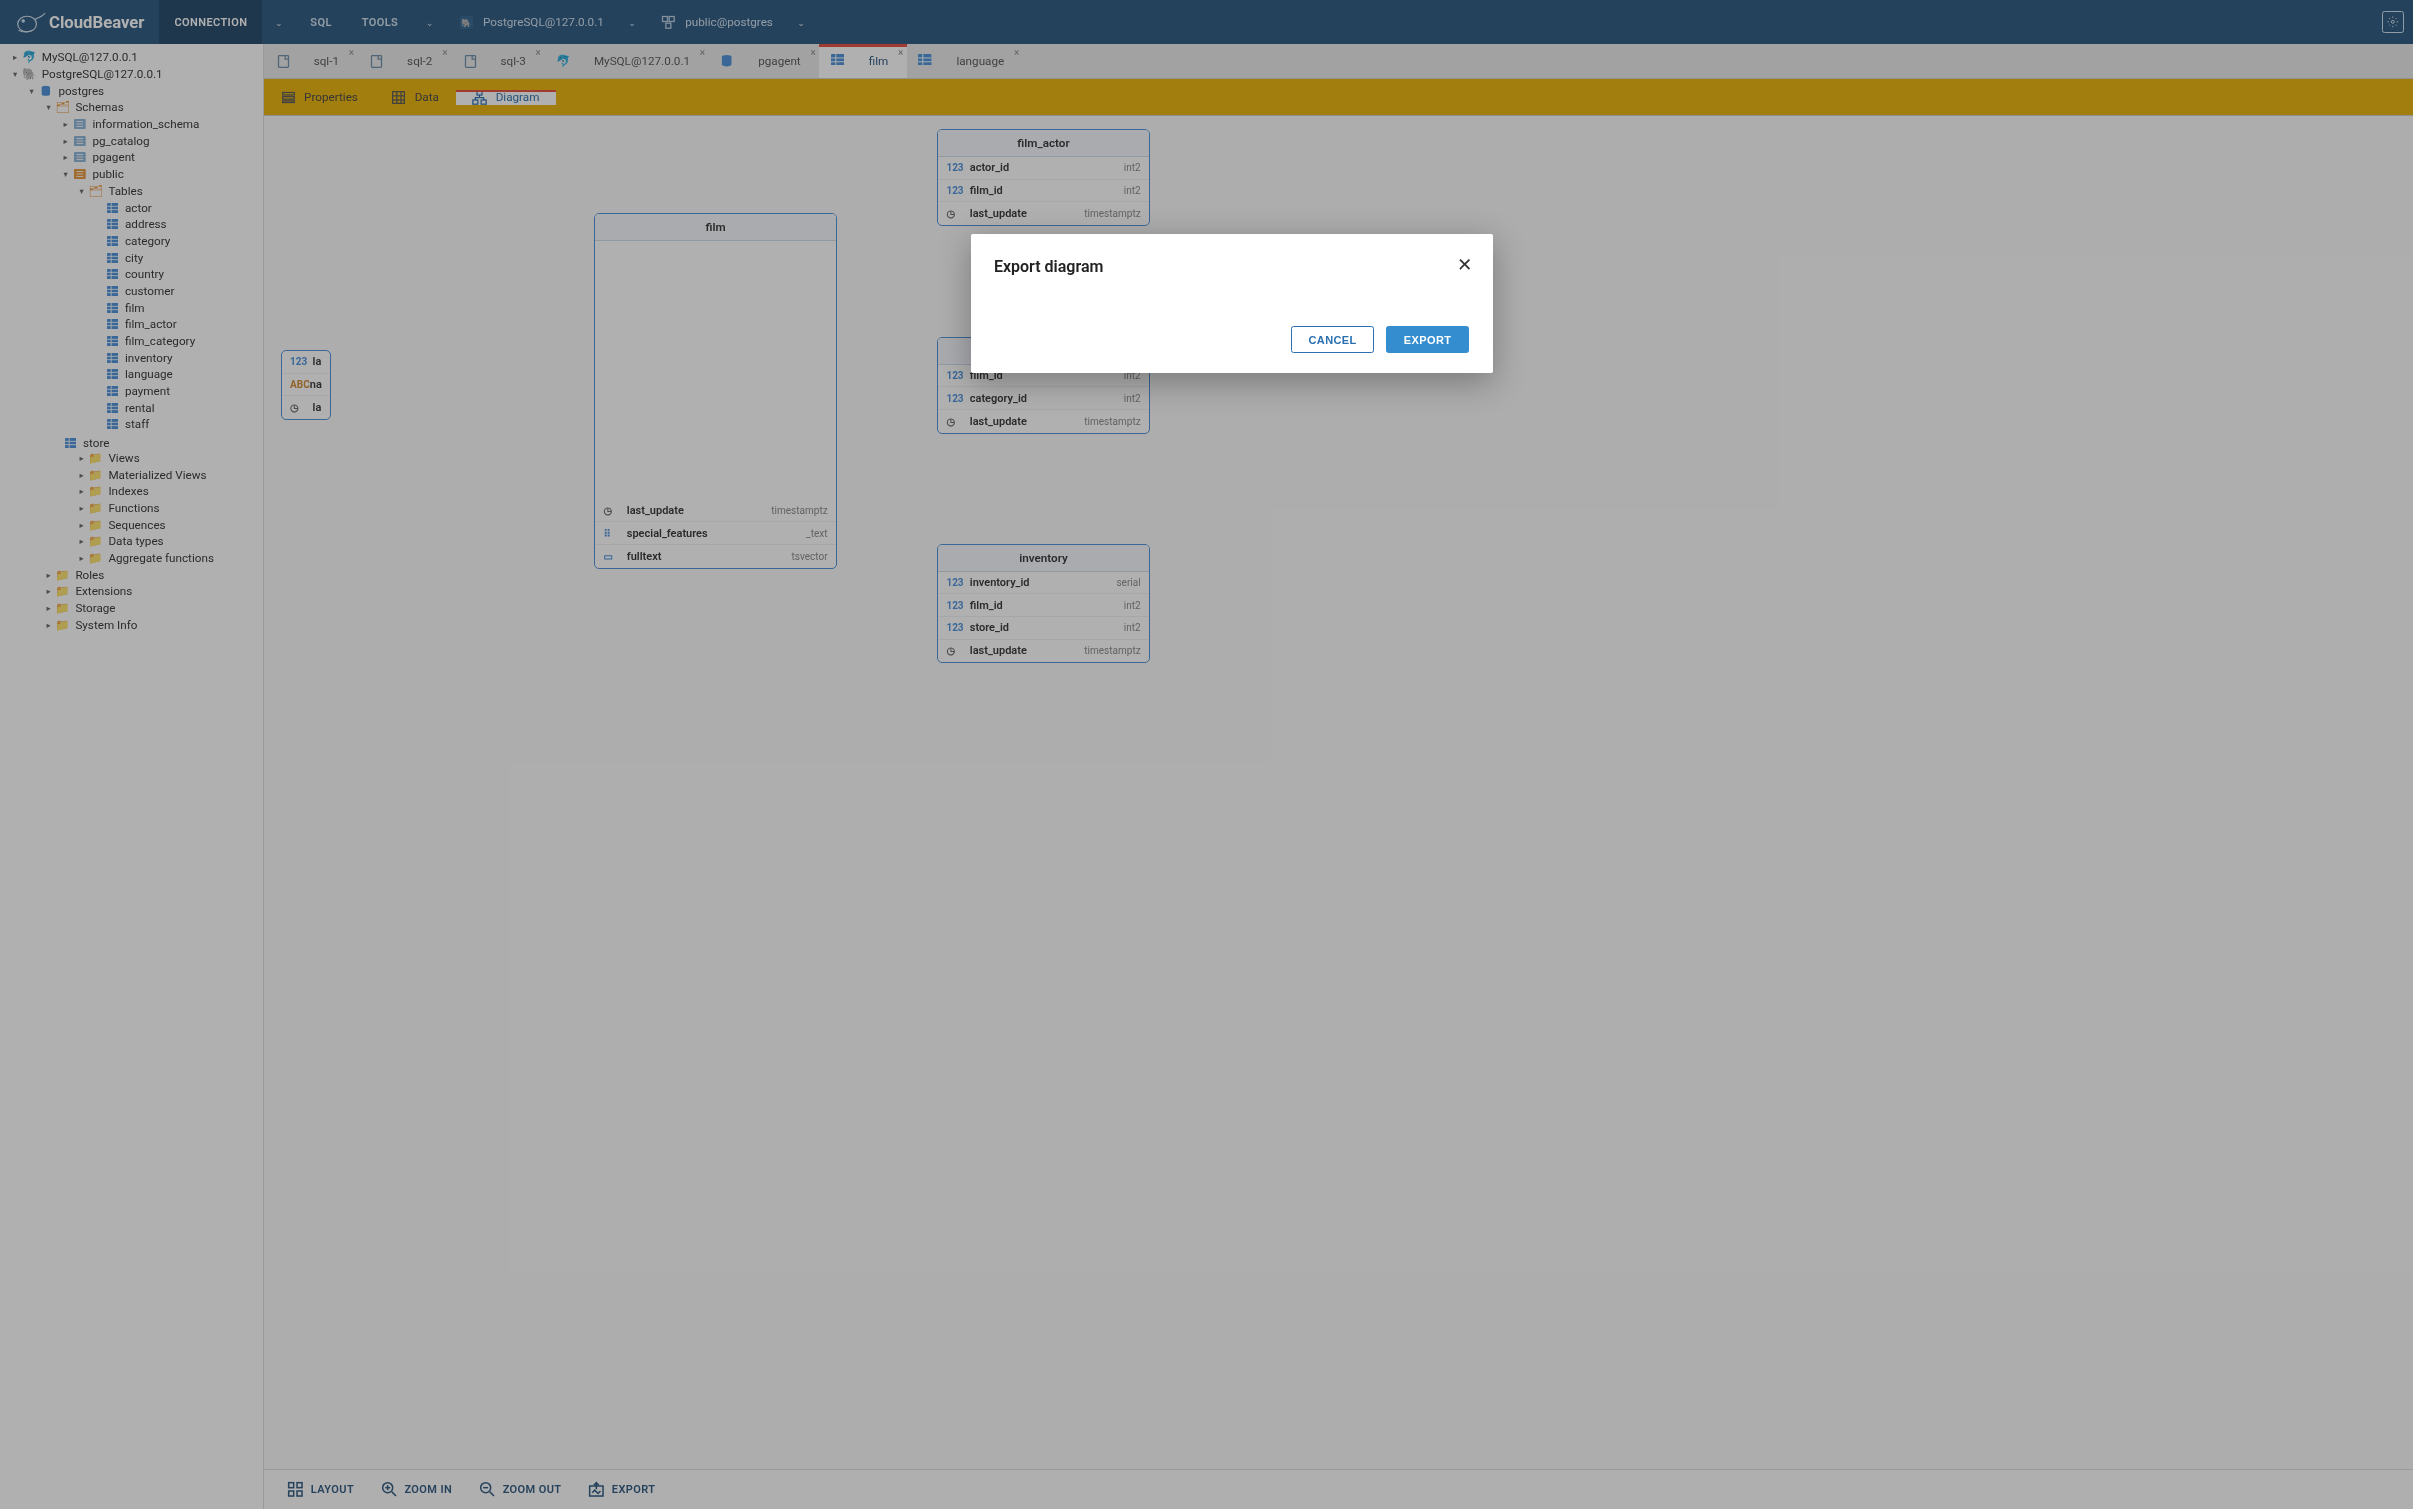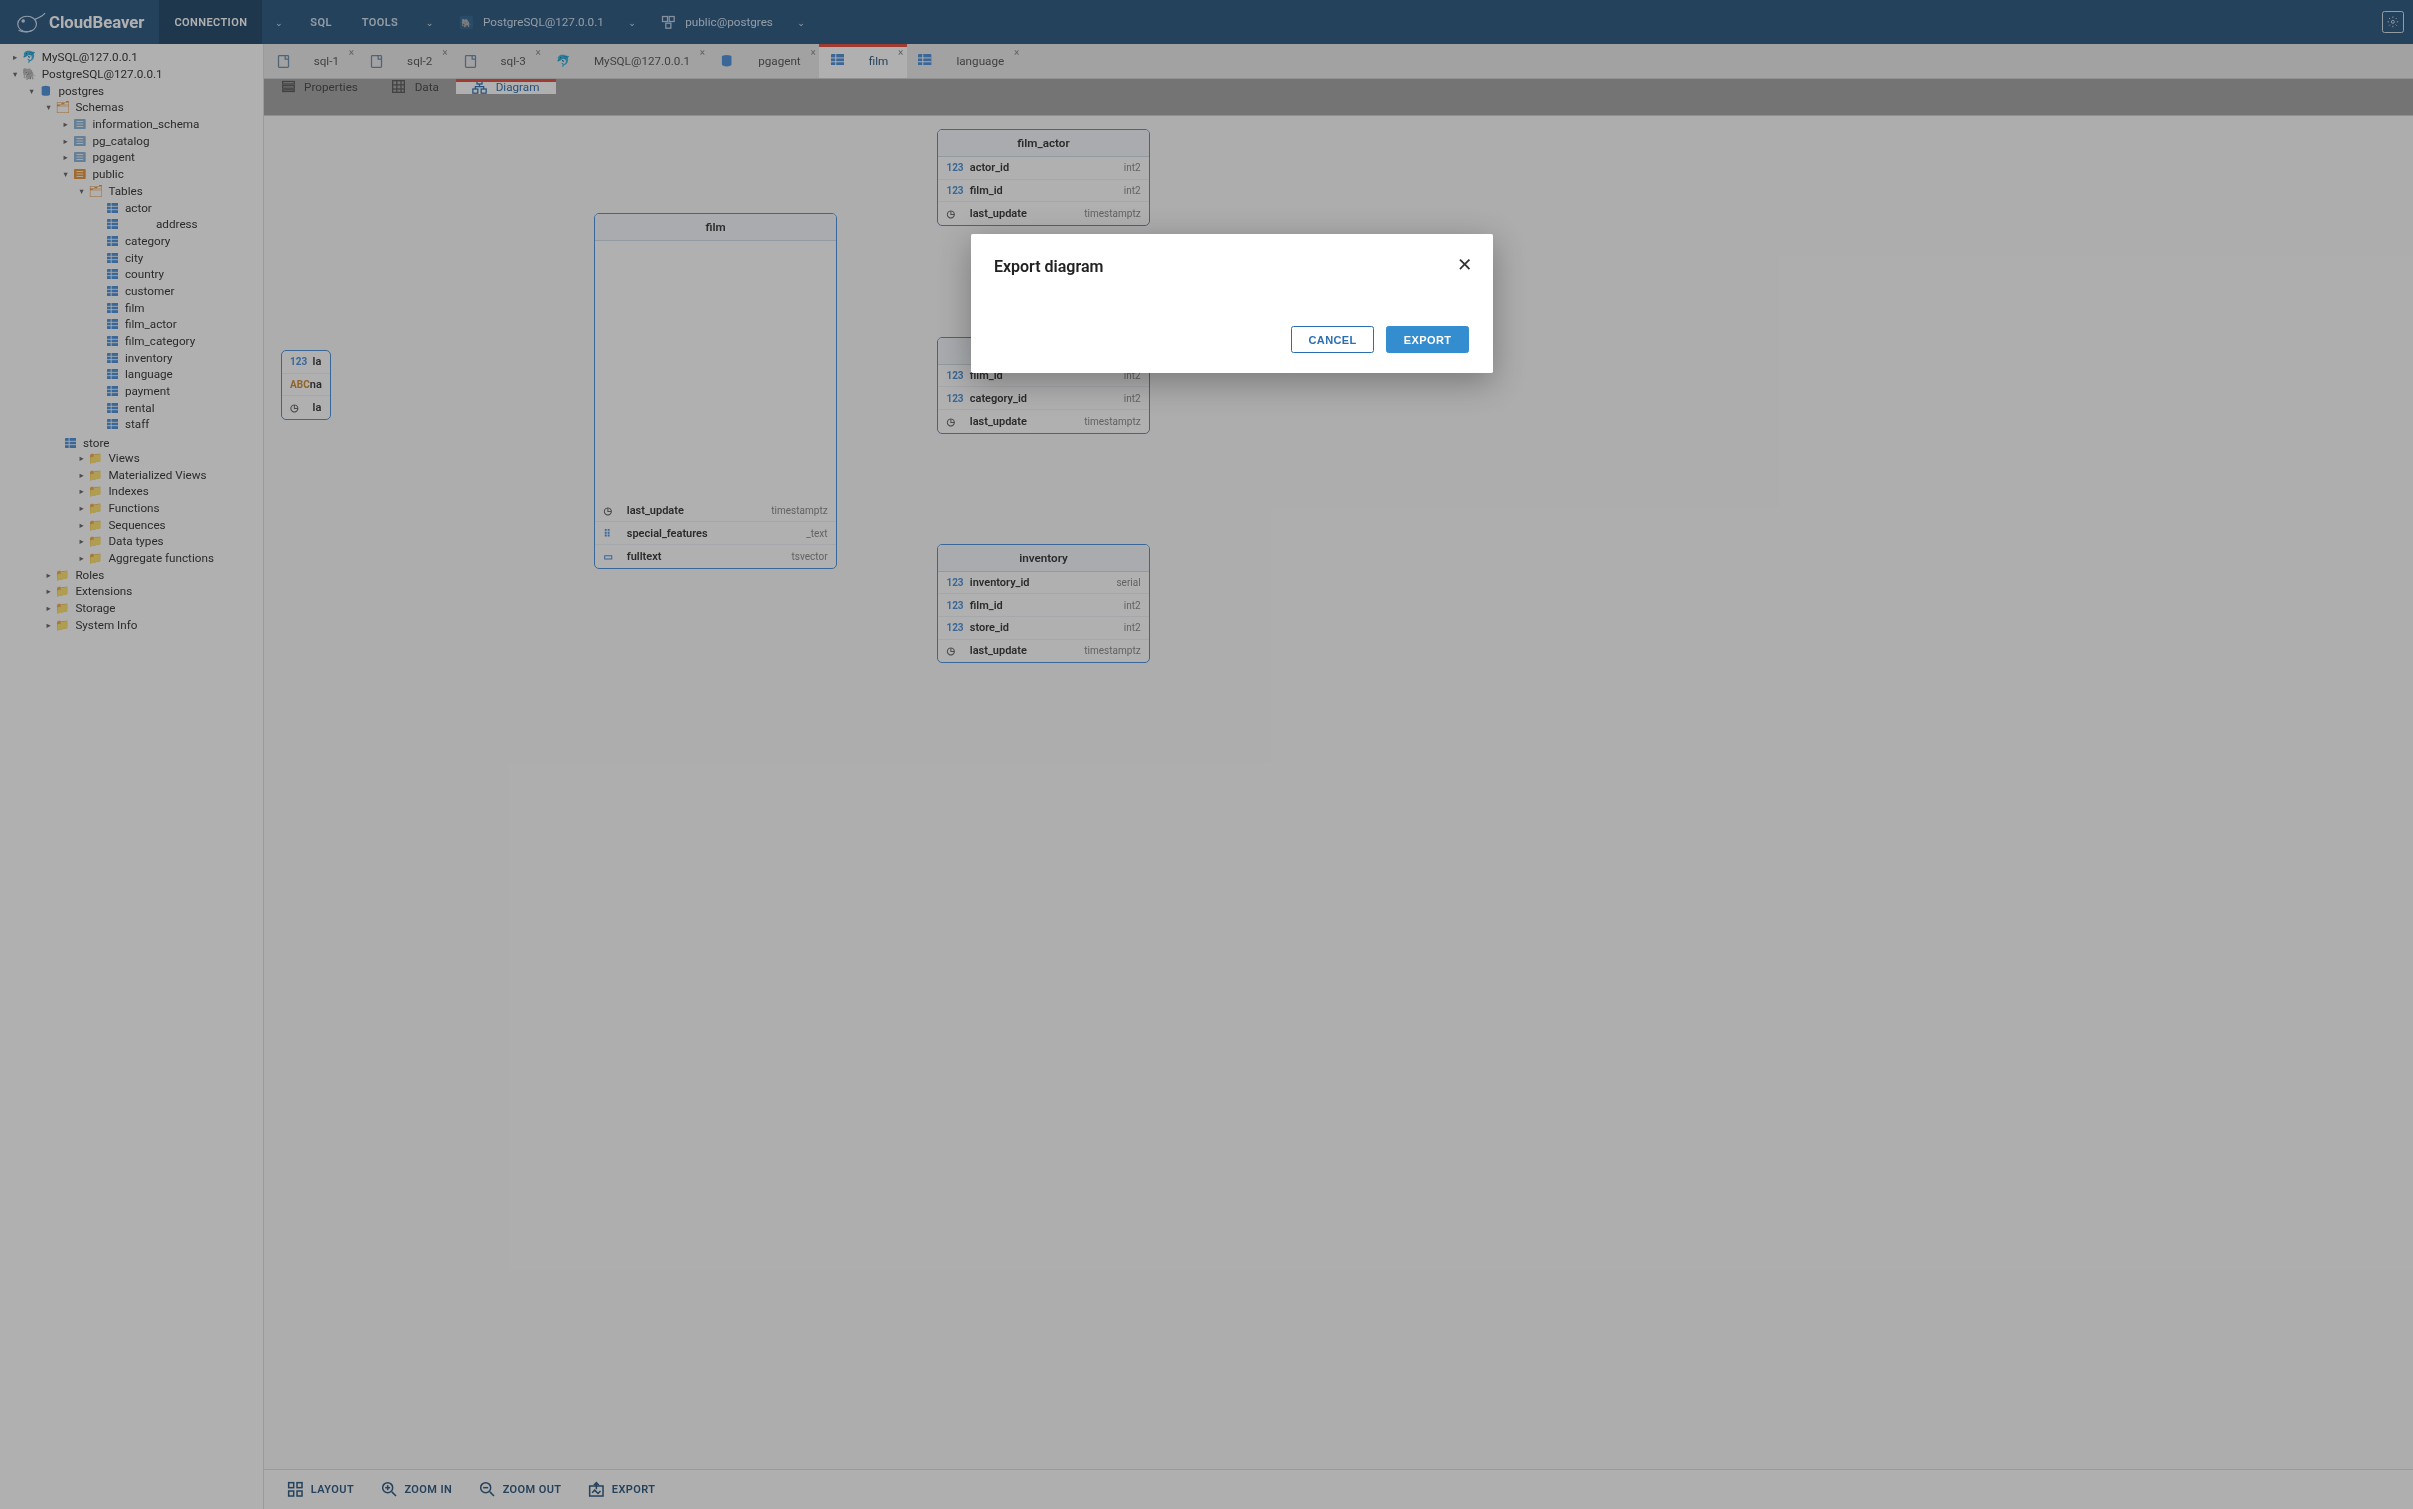--- a/index.html
+++ b/index.html
@@ -31,21 +31,21 @@
 
   
   .content { flex: 1; display: flex; flex-direction: column; min-width: 0; background: #fafafa; }
   .file-tabs { height: 35px; background: #eaeaea; display: flex; align-items: stretch; border-bottom: 0.8px solid #d0d0d0; }
   .file-tab { position: relative; display: flex; align-items: center; gap: 23px; padding: 0 18.4px 0 11.7px; color: #555; cursor: pointer; }
   .file-tab .close { position: absolute; right: 3.3px; top: 3.3px; font-size: 10px; color: #888; }
   .file-tab.active { background: #fff; color: #2a567f; }
   .file-tab.active::after { content: ""; position: absolute; top: 0; left: 0; right: 0; height: 2.5px; background: #e74c3c; }
   .file-tab .ticon { width: 15px; height: 15px; display: inline-flex; }
 
-  .sub-tabs { height: 37px; background: #a3a3a3; display: flex; align-items: flex-start; border-bottom: 0.8px solid #ccc; }
+  .sub-tabs { height: 37px; background: #eab308; display: flex; align-items: center; border-bottom: 0.8px solid #ccc; }
   .sub-tab { display: flex; align-items: center; gap: 8.4px; padding: 0 16.7px; color: #444; cursor: pointer; }
   .sub-tab.active { background: #fff; color: #2a6fb0; position: relative; }
   .sub-tab.active::after { content: ""; position: absolute; top: 0; left: 0; right: 0; height: 2.5px; background: #e74c3c; }
 
   
   .canvas { flex: 1; position: relative; background: #fbfbfb; min-height: 0; }
   .erd { position: absolute; border: 1.3px solid #4a90d9; border-radius: 5px; background: #fff; overflow: hidden; }
   .erd-title { background: #f4f8fc; text-align: center; font-weight: 600; color: #333; padding: 5.9px 0; border-bottom: 0.8px solid #d0dce8; }
   .erd-row { display: flex; align-items: center; height: 22.6px; padding: 0 8.4px; border-bottom: 0.8px solid #eef2f6; font-size: 11px; }
   .erd-row:last-child { border-bottom: none; }
@@ -218,21 +218,21 @@
           <span class="ticon">
             <svg width="11.7" height="10" viewBox="0 0 14 12">
               <rect width="14" height="12" rx="1" fill="#4a90d9"></rect>
               <line x1="0" y1="4" x2="14" y2="4" stroke="#fff"></line>
               <line x1="0" y1="8" x2="14" y2="8" stroke="#fff"></line>
               <line x1="5" y1="0" x2="5" y2="12" stroke="#fff"></line>
             </svg>
           </span>
           <span class="label">actor</span>
         </div>
-        <div class="tree-row" style="padding-left: 105px; gap: 31px;">
+        <div class="tree-row" style="padding-left: 105px;">
           <span class="ticon">
             <svg width="11.7" height="10" viewBox="0 0 14 12">
               <rect width="14" height="12" rx="1" fill="#4a90d9"></rect>
               <line x1="0" y1="4" x2="14" y2="4" stroke="#fff"></line>
               <line x1="0" y1="8" x2="14" y2="8" stroke="#fff"></line>
               <line x1="5" y1="0" x2="5" y2="12" stroke="#fff"></line>
             </svg>
           </span>
           <span class="label">address</span>
         </div>

